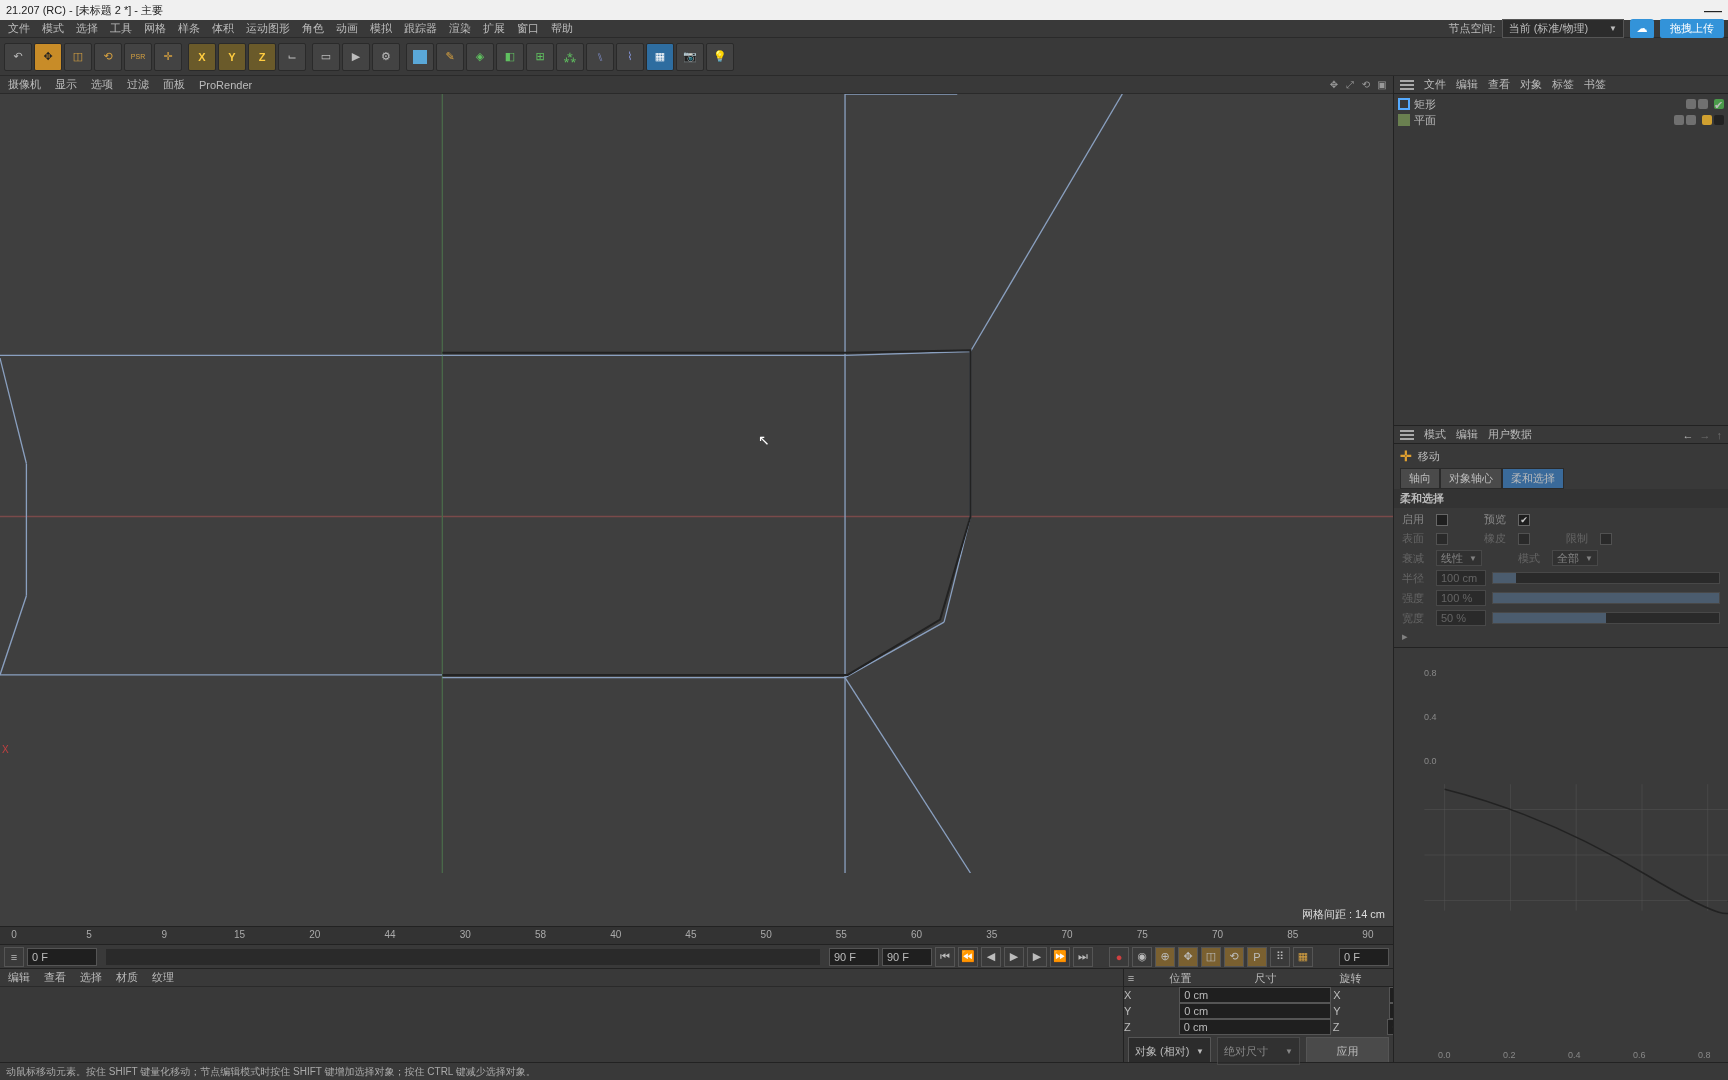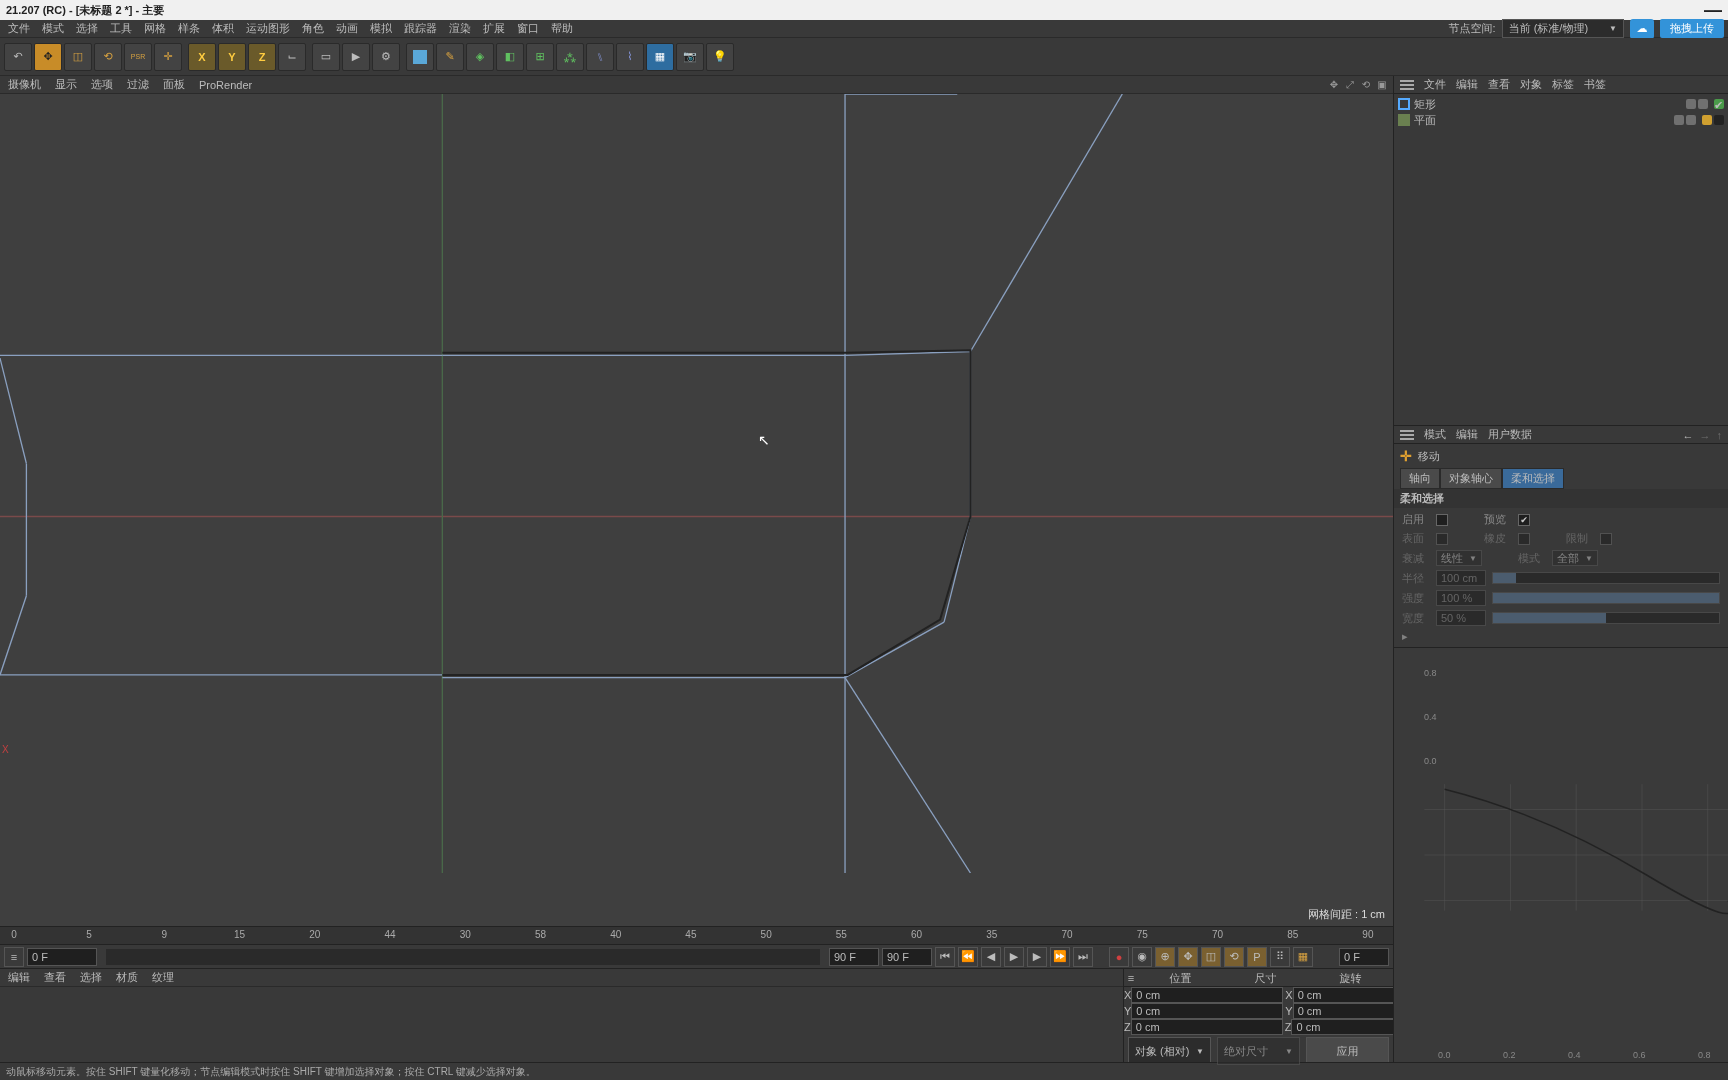--- a/index.html
+++ b/index.html
@@ -1,18 +1,18 @@
 <!DOCTYPE html>
 <html><head>
 <meta charset="utf-8">
 <style>
 * { margin: 0; padding: 0; box-sizing: border-box; font-family: "Microsoft YaHei", Arial, sans-serif; font-size: 11px; color: #bcbcbc; user-select: none; }
 body { background: #393939; width: 1728px; height: 1080px; overflow: hidden; display: flex; flex-direction: column; }
 .titlebar { height: 20px; background: #f0f0f0; display: flex; align-items: center; padding: 0 6px; }
-.titlebar span { color: #222; font-weight: bold; }
+.titlebar span { color: #222; }
 .titlebar .spacer { flex: 1; }
 .titlebar .min { color: #222; font-size: 18px; line-height: 10px; }
 .menubar { height: 18px; background: #393939; border-bottom: 1px solid #2a2a2a; display: flex; align-items: center; padding-left: 8px; gap: 12px; }
 .menubar .item { cursor: default; }
 .menubar .right { margin-left: auto; display: flex; align-items: center; gap: 6px; padding-right: 4px; }
 .ns-label { color: #bcbcbc; }
 .ns-dd { background: #2c2c2c; border: 1px solid #555; padding: 1px 6px; min-width: 72px; display: flex; align-items: center; gap: 21px; }
 .ns-dd .arrow { margin-left: auto; font-size: 8px; }
 .cloud-btn { width: 24px; height: 20px; background: #3393d9; border-radius: 3px; display: flex; align-items: center; justify-content: center; }
 .upload-btn { background: #3393d9; color: #fff; padding: 2px 10px; border-radius: 2px; }
@@ -41,21 +41,21 @@
 .pbtn.rec { color: #d04040; }
 .pbtn.on { background: #7a6030; }
 .bottom-row { height: 94px; display: flex; border-top: 1px solid #222; }
 .mat-panel { flex: 1; background: #393939; display: flex; flex-direction: column; }
 .mat-head { height: 18px; display: flex; align-items: center; gap: 14px; padding-left: 8px; border-bottom: 1px solid #2a2a2a; }
 .coord-panel { width: 270px; background: #393939; border-left: 1px solid #222; display: flex; flex-direction: column; font-size: 10px; }
 .coord-head { display: flex; height: 18px; border-bottom: 1px solid #222; }
 .coord-head div { flex: 1; text-align: center; line-height: 18px; }
 .coord-row { display: flex; height: 19px; align-items: center; }
 .coord-row .lbl { width: 14px; text-align: center; }
-.coord-row input { flex: 1; background: #1f1f1f; border: 1px solid #555; height: 16px; padding: 0 4px; color: #bcbcbc; margin-right: 2px; }
+.coord-row input { flex: 1; background: #1f1f1f; border: 1px solid #555; height: 16px; padding: 0 4px; color: #bcbcbc; margin-right: 2px; margin-left: 48px; }
 .coord-foot { display: flex; gap: 6px; padding: 2px 4px; }
 .coord-foot select, .coord-foot .sel, .coord-foot .apply { background: #2c2c2c; border: 1px solid #555; height: 28px; padding: 0 6px; flex: 1; display: flex; align-items: center; }
 .coord-foot .apply { justify-content: center; background: #4a4a4a; }
 .right-panel { width: 335px; background: #393939; border-left: 1px solid #222; display: flex; flex-direction: column; }
 .obj-mgr { height: 350px; border-bottom: 1px solid #222; display: flex; flex-direction: column; }
 .panel-menu { height: 18px; display: flex; align-items: center; gap: 10px; padding-left: 6px; border-bottom: 1px solid #222; }
 .burger { width: 14px; display: flex; flex-direction: column; gap: 2px; }
 .burger div { height: 2px; background: #aaa; }
 .obj-tree { flex: 1; padding: 2px 4px; }
 .tree-row { display: flex; align-items: center; height: 16px; gap: 4px; }
@@ -248,21 +248,21 @@
           <line x1="0" y1="200" x2="20" y2="280"></line>
           <line x1="20" y1="280" x2="20" y2="380"></line>
           <line x1="20" y1="380" x2="0" y2="440"></line>
         </g>
         <g stroke="#222" stroke-width="1.5" fill="none">
           <polyline points="335,196 600,196 640,196 735,194 735,320 712,398 642,440 335,440"></polyline>
         </g>
       </svg>
       <div style="position:absolute;left:758px;top:338px;color:#fff;font-size:14px">↖</div>
       <div class="axis-x">X</div>
-      <div class="grid-label">网格间距 : 1 cm</div>
+      <div class="grid-label">网格间距 : 14 cm</div>
     </div>
 
     <div class="timeline-ruler">
       <span class="tick" style="left:1%">0</span>
       <span class="tick" style="left:6.4%">5</span>
       <span class="tick" style="left:11.8%">9</span>
       <span class="tick" style="left:17.2%">15</span>
       <span class="tick" style="left:22.6%">20</span>
       <span class="tick" style="left:28%">44</span>
       <span class="tick" style="left:33.4%">30</span>

